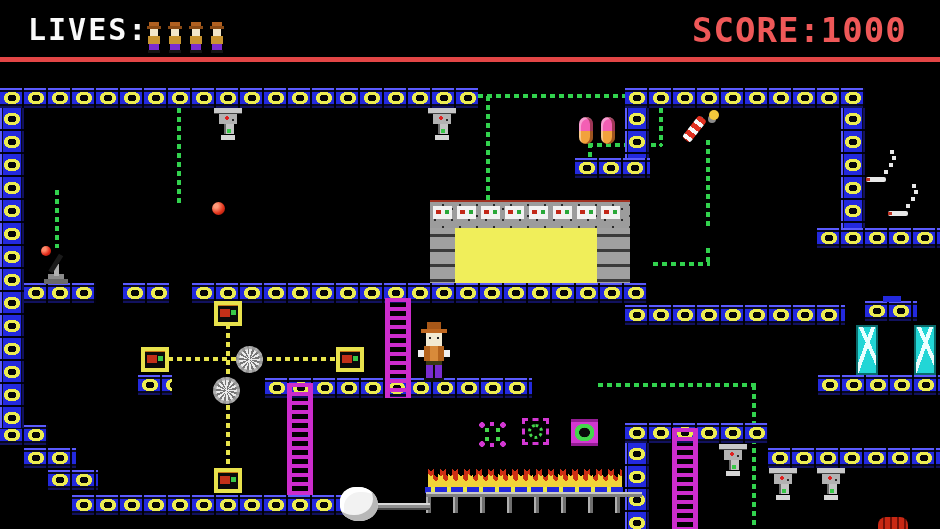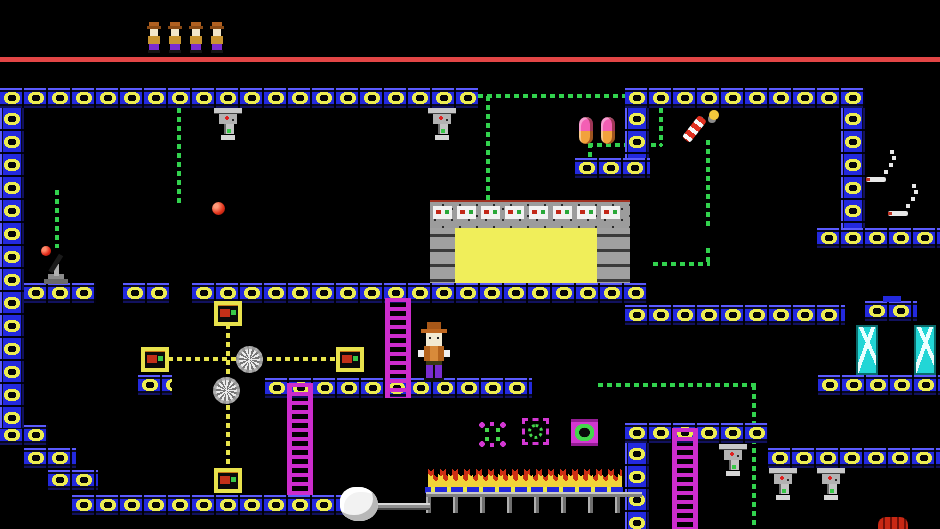--- a/index.html
+++ b/index.html
@@ -146,20 +146,21 @@
   .lf-face{position:absolute;left:4px;top:7px;width:8px;height:7px;background:#f2e6c8;}
   .lf-torso{position:absolute;left:2px;top:14px;width:12px;height:8px;background:#c89430;}
   .lf-legs{position:absolute;left:3px;top:22px;width:10px;height:6px;background:#7a2cd0;}
   .lf-boots{position:absolute;left:2px;top:28px;width:12px;height:3px;background:#141414;}
 </style>
 </head>
 <body>
 
 <div id="stage">
   <div id="hud">
+    <span class="lives-label">LIVES:</span>
     <div id="lives-icons">
         <div class="life">
           <div class="lf-hat1"></div>
           <div class="lf-hat2"></div>
           <div class="lf-face"></div>
           <div class="lf-torso"></div>
           <div class="lf-legs"></div>
           <div class="lf-boots"></div>
         </div>
         <div class="life">
@@ -180,20 +181,21 @@
         </div>
         <div class="life">
           <div class="lf-hat1"></div>
           <div class="lf-hat2"></div>
           <div class="lf-face"></div>
           <div class="lf-torso"></div>
           <div class="lf-legs"></div>
           <div class="lf-boots"></div>
         </div>
       </div>
+    <div id="score"><span>SCORE:</span><span>1000</span></div>
   </div>
   <div id="hud-line"></div>
   <div id="playfield" style="position:absolute;inset:0;">
       <div class="wgh" style="left: 478px; top: 94px; width: 147px; height: 4px;"></div>
       <div class="wgh" style="left: 588px; top: 143px; width: 74px; height: 4px;"></div>
       <div class="wgh" style="left: 653px; top: 262px; width: 57px; height: 4px;"></div>
       <div class="wgh" style="left: 598px; top: 383px; width: 158px; height: 4px;"></div>
       <div class="wgv" style="left: 486px; top: 96px; width: 4px; height: 104px;"></div>
       <div class="wgv" style="left: 177px; top: 108px; width: 4px; height: 96px;"></div>
       <div class="wgv" style="left: 55px; top: 190px; width: 4px; height: 58px;"></div>

